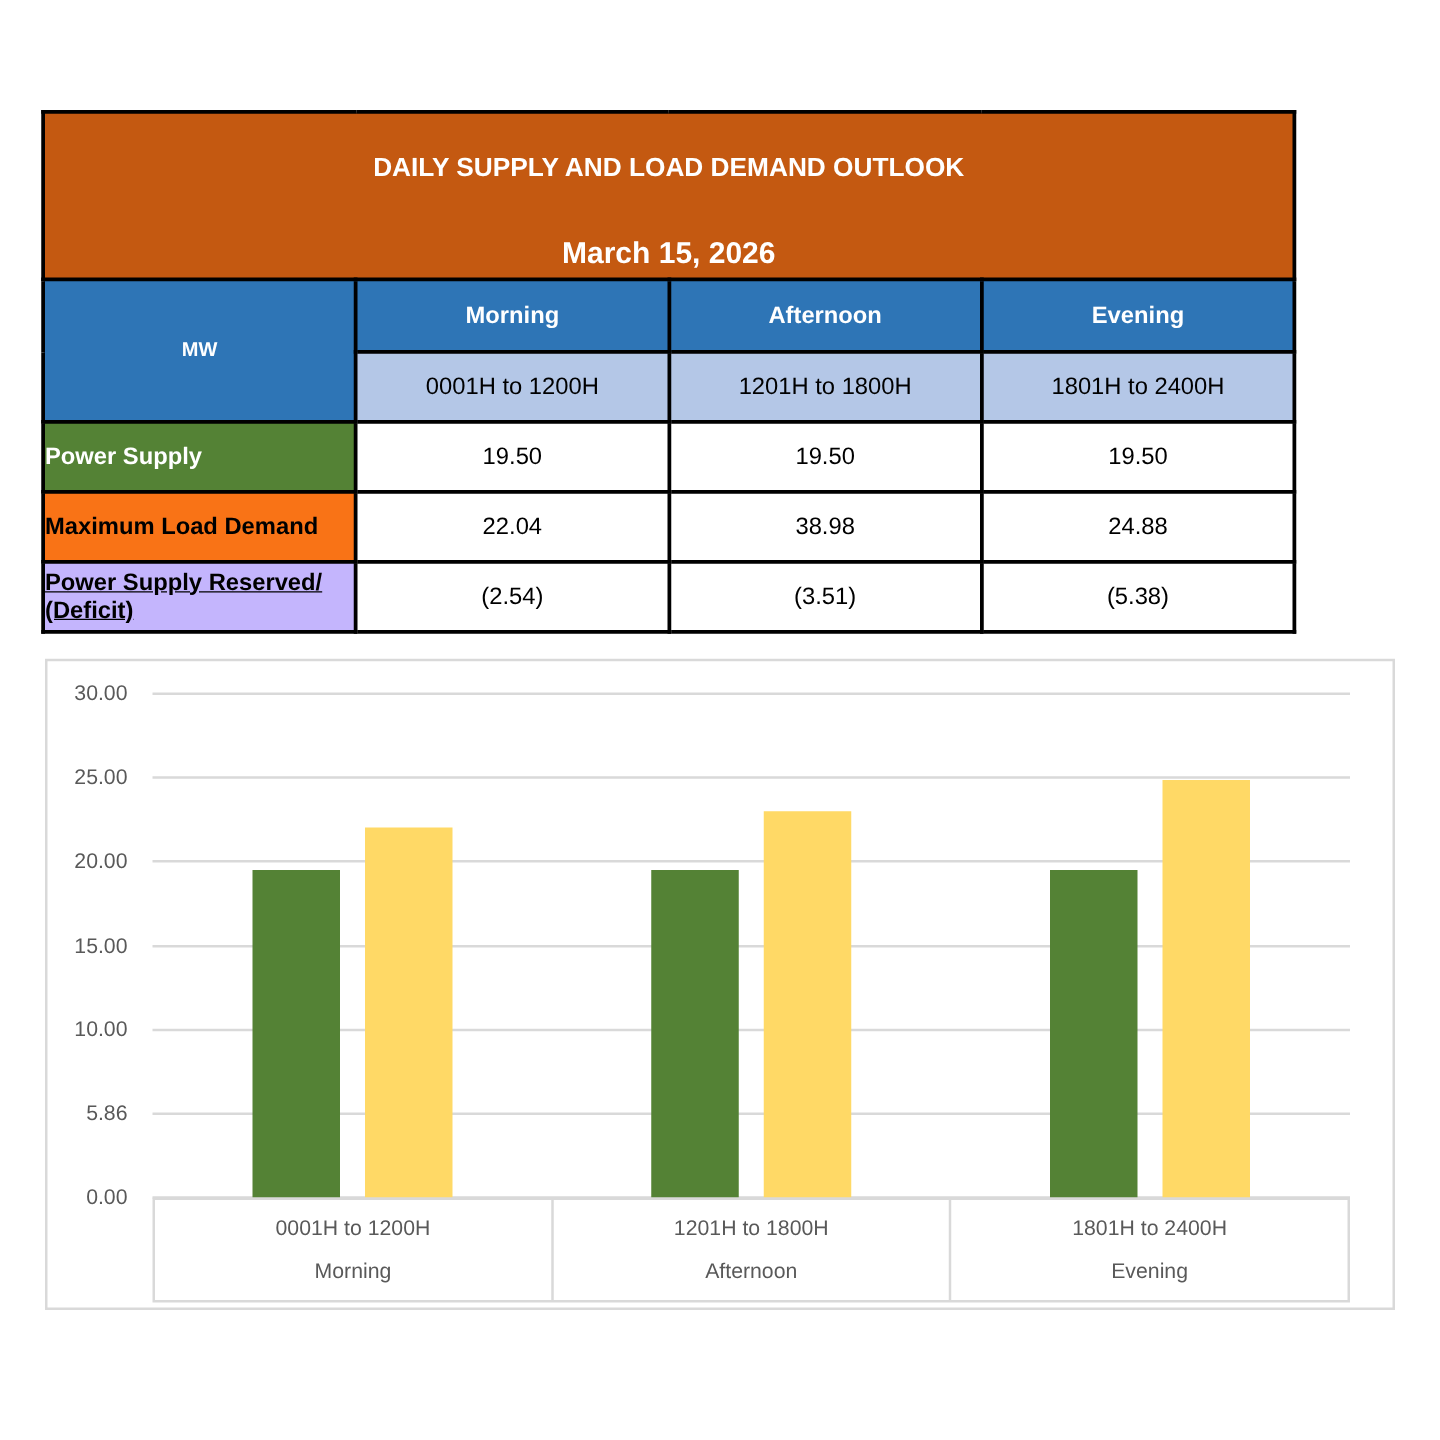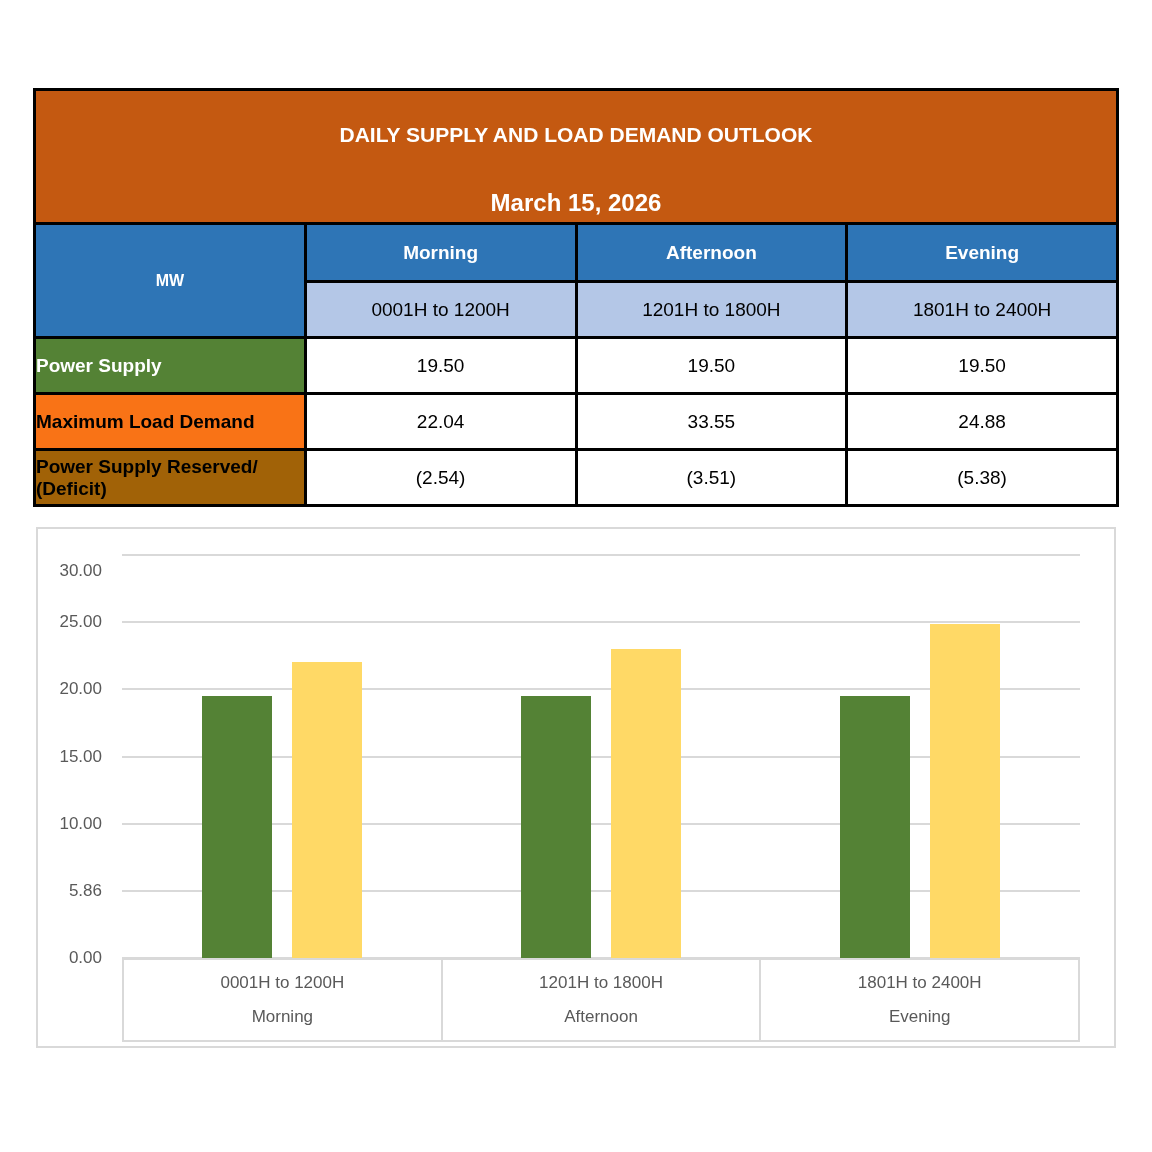--- a/index.html
+++ b/index.html
@@ -8,21 +8,21 @@
     width: 1152px; height: 1152px;
     position: relative;
     background: #ffffff;
     font-family: "Liberation Sans", sans-serif;
   }
 
   
   .outlook-table {
     position: absolute;
     left: 33px; top: 88px;
-    width: 1086px;
+    width: 1004px;
     border-collapse: collapse;
     table-layout: fixed;
   }
   .outlook-table td {
     border: 3px solid #000000;
     padding: 0;
     vertical-align: middle;
   }
   .banner {
     background: #C45911;
@@ -55,21 +55,21 @@
     text-align: center;
     height: 56px;
   }
   .row-label {
     font-weight: bold; font-size: 19px;
     padding-left: 10px;
     height: 56px;
   }
   .row-supply .row-label { background: #548235; color: #ffffff; }
   .row-demand .row-label { background: #f97316; color: #000000; }
-  .row-reserve .row-label { background: #a16207; color: #000000; }
+  .row-reserve .row-label { background: #c4b5fd; color: #000000; text-decoration: underline; }
   .val-cell {
     background: #ffffff;
     color: #000000; font-size: 19px;
     text-align: center;
   }
 
   
   .chart-container {
     position: absolute;
     left: 36px; top: 527px;
@@ -134,21 +134,21 @@
   </tr>
   <tr class="row-supply">
     <td class="row-label">Power Supply</td>
     <td class="val-cell">19.50</td>
     <td class="val-cell">19.50</td>
     <td class="val-cell">19.50</td>
   </tr>
   <tr class="row-demand">
     <td class="row-label">Maximum Load Demand</td>
     <td class="val-cell">22.04</td>
-    <td class="val-cell">33.55</td>
+    <td class="val-cell">38.98</td>
     <td class="val-cell">24.88</td>
   </tr>
   <tr class="row-reserve">
     <td class="row-label">Power Supply Reserved/ (Deficit)</td>
     <td class="val-cell">(2.54)</td>
     <td class="val-cell">(3.51)</td>
     <td class="val-cell">(5.38)</td>
   </tr>
 </tbody>
   </table>
@@ -161,21 +161,21 @@
       <div class="ylabel" style="left: -6px; top: 351.833px;">5.86</div>
       <div class="gridline" style="left: 84px; width: 958px; top: 293.667px; background: rgb(217, 217, 217);"></div>
       <div class="ylabel" style="left: -6px; top: 284.667px;">10.00</div>
       <div class="gridline" style="left: 84px; width: 958px; top: 226.5px; background: rgb(217, 217, 217);"></div>
       <div class="ylabel" style="left: -6px; top: 217.5px;">15.00</div>
       <div class="gridline" style="left: 84px; width: 958px; top: 159.333px; background: rgb(217, 217, 217);"></div>
       <div class="ylabel" style="left: -6px; top: 150.333px;">20.00</div>
       <div class="gridline" style="left: 84px; width: 958px; top: 92.1667px; background: rgb(217, 217, 217);"></div>
       <div class="ylabel" style="left: -6px; top: 83.1667px;">25.00</div>
       <div class="gridline" style="left: 84px; width: 958px; top: 25px; background: rgb(217, 217, 217);"></div>
-      <div class="ylabel" style="left: -6px; top: 32px;">30.00</div>
+      <div class="ylabel" style="left: -6px; top: 16px;">30.00</div>
       <div class="bar" style="width: 70px; height: 261.95px; left: 163.667px; top: 167.05px; background: rgb(84, 130, 53);"></div>
       <div class="bar" style="width: 70px; height: 296.071px; left: 253.667px; top: 132.929px; background: rgb(255, 217, 102);"></div>
       <div class="bar" style="width: 70px; height: 261.95px; left: 483px; top: 167.05px; background: rgb(84, 130, 53);"></div>
       <div class="bar" style="width: 70px; height: 309.101px; left: 573px; top: 119.899px; background: rgb(255, 217, 102);"></div>
       <div class="bar" style="width: 70px; height: 261.95px; left: 802.333px; top: 167.05px; background: rgb(84, 130, 53);"></div>
       <div class="bar" style="width: 70px; height: 334.221px; left: 892.333px; top: 94.7787px; background: rgb(255, 217, 102);"></div>
     </div>
   <div class="xaxis-box">
     <div class="xaxis-cell">
       <span>0001H to 1200H</span>

